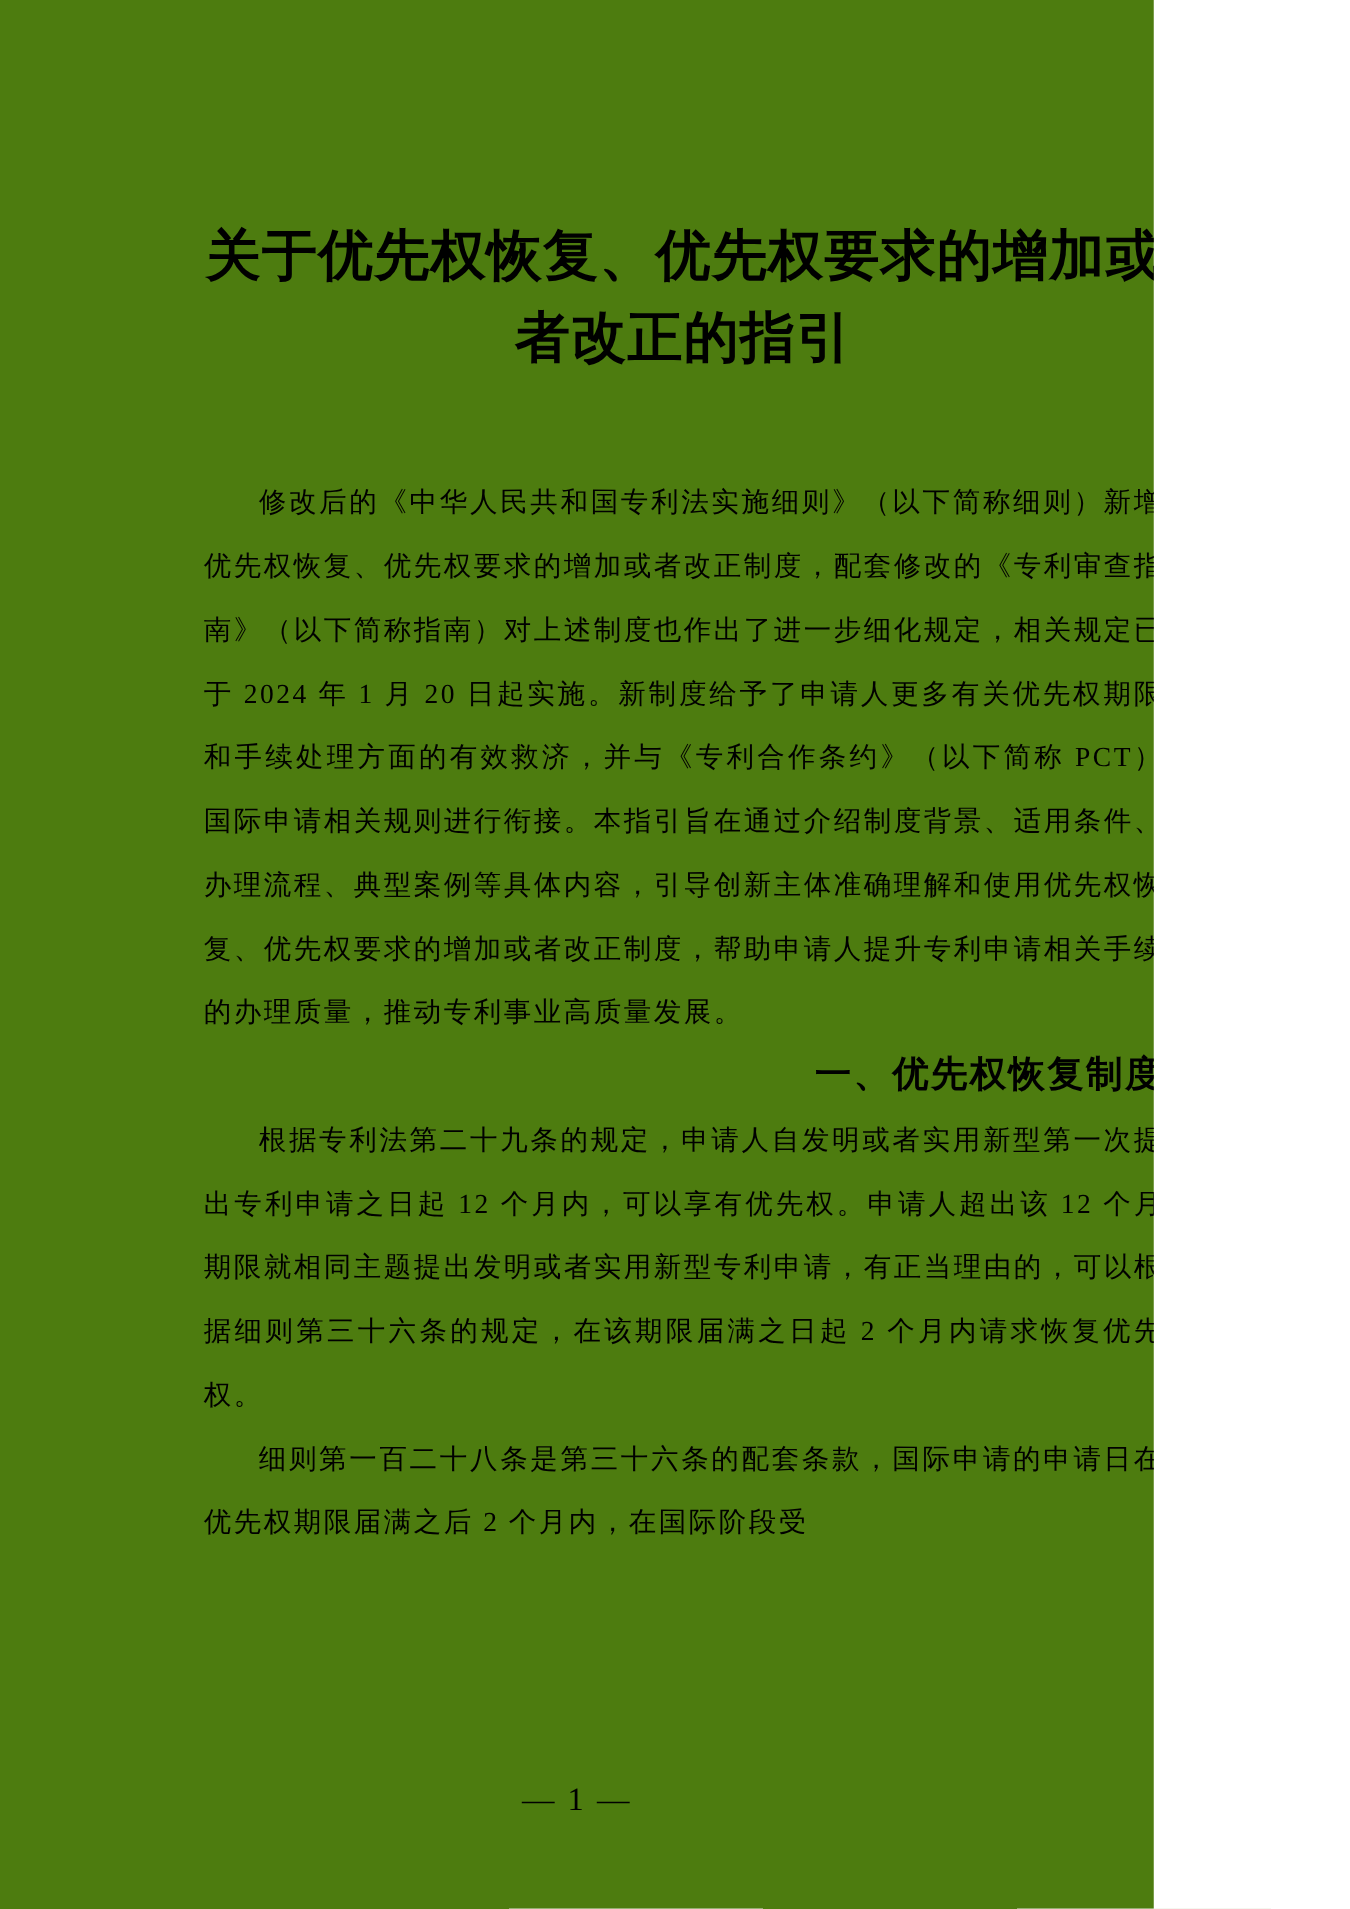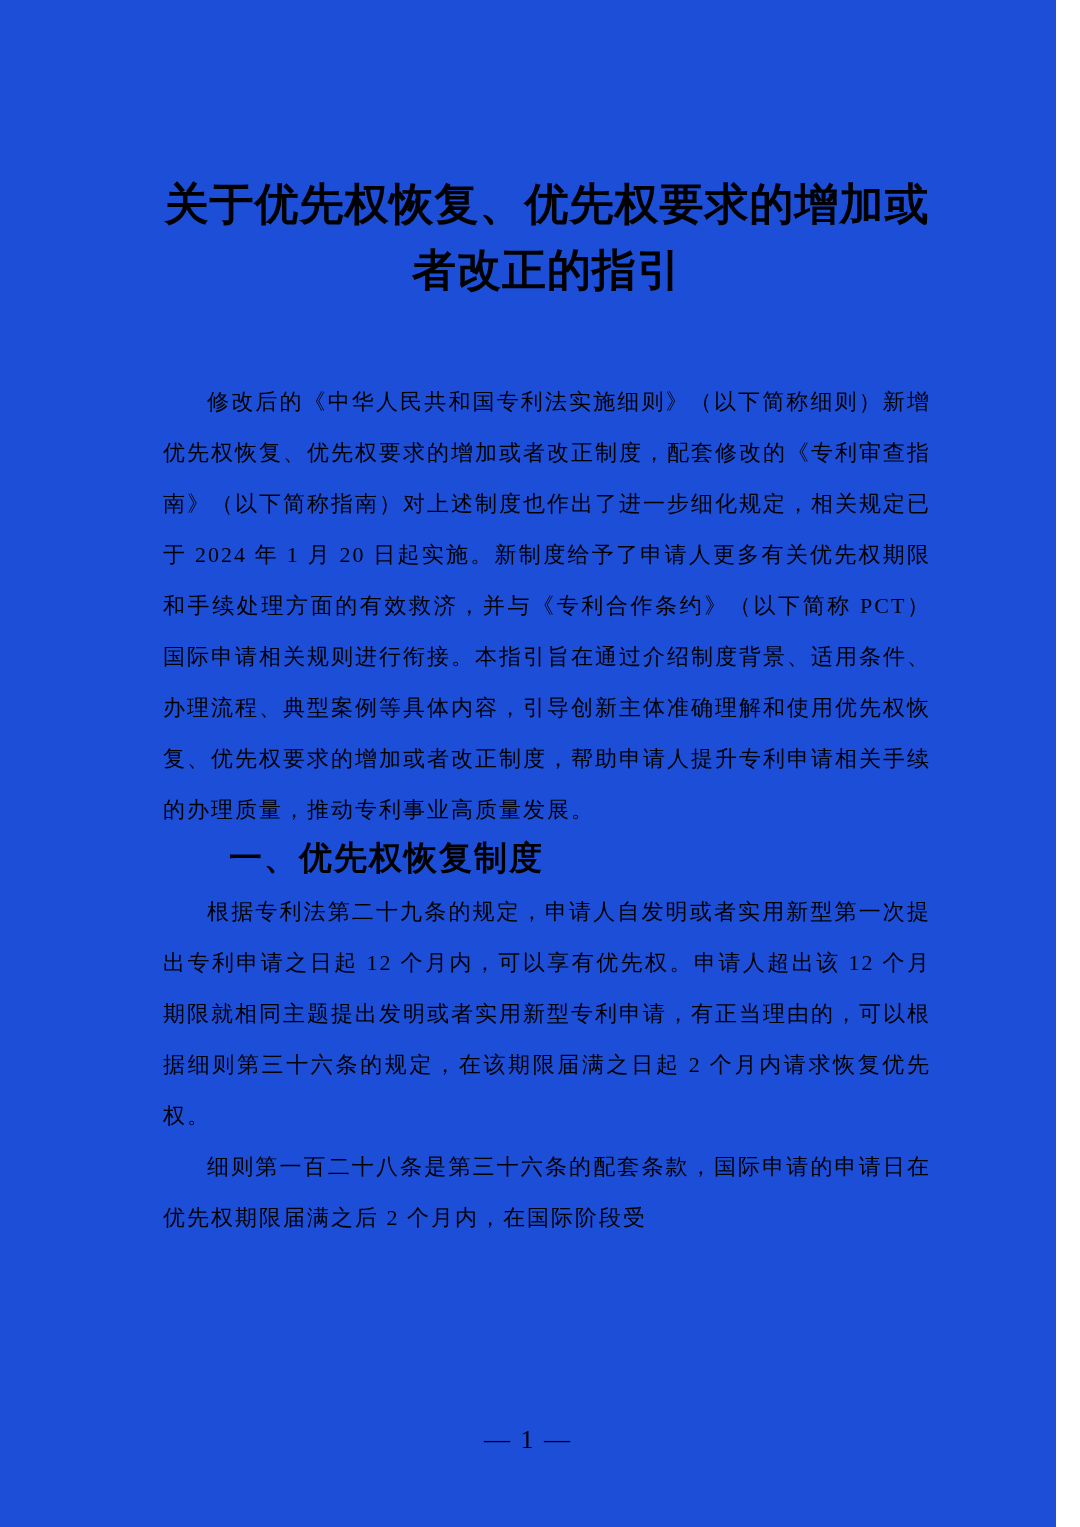--- a/index.html
+++ b/index.html
@@ -2,23 +2,23 @@
 <html><head>
 <meta charset="utf-8">
 <style>
   html, body {
     margin: 0;
     padding: 0;
     background: #ffffff;
   }
   .page {
     position: relative;
-    width: 1056px;
+    width: 923px;
     height: 1527px;
-    background: #1d4ed8;
+    background: #4d7c0f;
     color: #000000;
     font-family: "Liberation Serif", "DejaVu Serif", serif;
     overflow: hidden;
     box-sizing: border-box;
   }
   .content {
     position: absolute;
     left: 163px;
     width: 768px;
     top: 172px;
@@ -35,27 +35,28 @@
     font-size: 22px;
     line-height: 51px;
     text-align: justify;
     text-justify: inter-character;
     text-indent: 2em;
     letter-spacing: 2px;
     margin: 0;
     word-break: break-all;
   }
   .heading {
-    font-family: Liberation Mono, monospace;
+    font-family: Liberation Sans, sans-serif;
     font-weight: bold;
-    font-size: 33px;
+    font-size: 29px;
     line-height: 51px;
     text-indent: 2em;
     letter-spacing: 2px;
     margin: 0;
+    text-align: right;
   }
   .footer {
     position: absolute;
     left: 0;
     right: 0;
     bottom: 72px;
     text-align: center;
     font-size: 26px;
     letter-spacing: 2px;
   }

